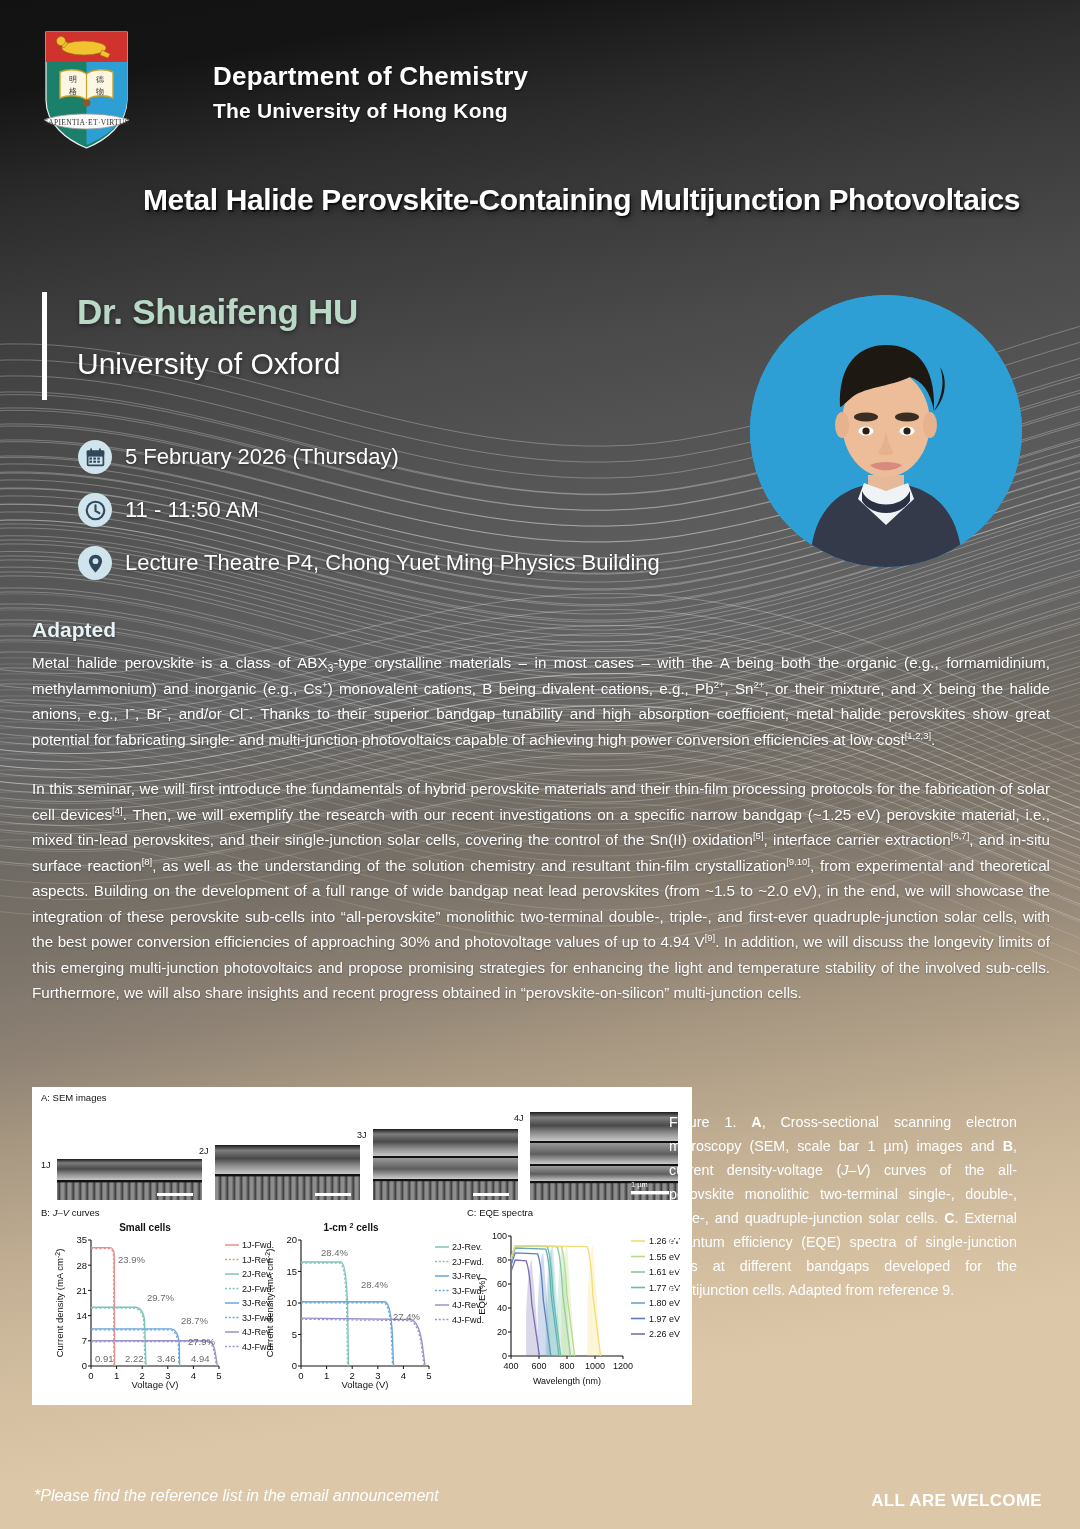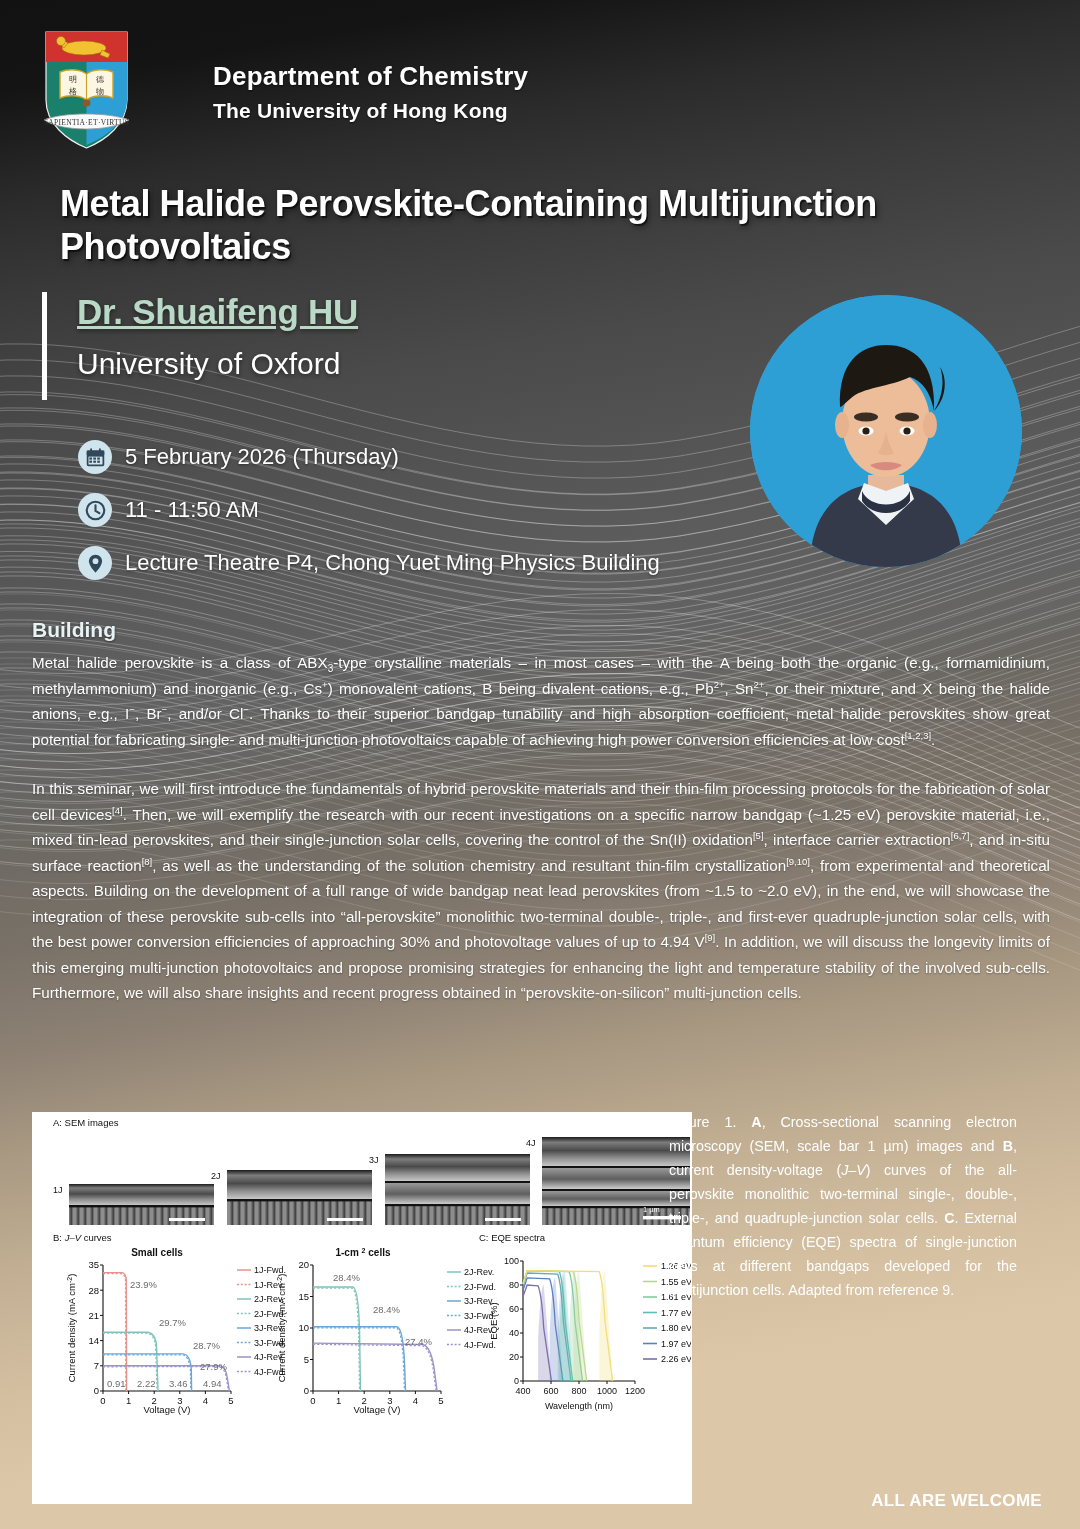--- a/index.html
+++ b/index.html
@@ -36,32 +36,32 @@
     line-height: 1.25; text-shadow: 0 1px 2px rgba(0,0,0,.6);
   }
   .univ {
     color: #ffffff; font-size: 21px; font-weight: bold; letter-spacing: .2px;
     line-height: 1.3; margin-top: 4px; text-shadow: 0 1px 2px rgba(0,0,0,.6);
   }
 
   
   .title {
     position: absolute; top: 182px; left: 60px; width: 960px;
-    text-align: left; color: #ffffff;
-    font-size: 36px; font-weight: bold; line-height: 1.2;
+    text-align: right; color: #ffffff;
+    font-size: 30px; font-weight: bold; line-height: 1.2;
     letter-spacing: -0.4px;
     text-shadow: 1.5px 1.5px 0 rgba(0,0,0,.55), 2px 3px 6px rgba(0,0,0,.5);
   }
 
   
   .speaker-block { position: absolute; top: 292px; left: 42px; display: flex; }
   .accent-bar { width: 5px; height: 108px; background: #ffffff; margin-right: 30px; }
   .speaker-name {
     color: #b9d9c6; font-size: 35px; font-weight: bold; line-height: 1.15;
-    letter-spacing: -0.3px; text-shadow: 0 2px 4px rgba(0,0,0,.45); text-decoration: underline;
+    letter-spacing: -0.3px; text-shadow: 0 2px 4px rgba(0,0,0,.45);
   }
   .speaker-affil {
     color: #ffffff; font-size: 30px; font-weight: normal; line-height: 1.2;
     margin-top: 14px; text-shadow: 0 2px 4px rgba(0,0,0,.45);
   }
 
   .portrait {
     position: absolute; top: 295px; left: 750px;
     width: 272px; height: 272px; border-radius: 50%;
     overflow: hidden; background: #2e9fd4;
@@ -91,25 +91,24 @@
     position: absolute; top: 650px; left: 32px; width: 1018px;
     color: #ffffff; font-size: 15.2px; line-height: 25.5px;
     text-align: justify; text-shadow: 0 1px 2px rgba(0,0,0,.35);
   }
   .abstract-body p { margin-bottom: 24px; }
   .abstract-body sup { font-size: 9.5px; vertical-align: super; line-height: 0; }
   .abstract-body sub { font-size: 10px; vertical-align: sub; line-height: 0; }
 
   
   .figure-box {
-    position: absolute; left: 32px; top: 1112px;
-    width: 660px; height: 392px;
+    position: absolute; left: 32px; top: 1087px;
+    width: 660px; height: 318px;
     background: #ffffff; border: 1px solid #ffffff;
     overflow: hidden;
-    padding-left: 12px;
   }
   .fig-caption {
     position: absolute; left: 669px; top: 1110px; width: 348px;
     color: #ffffff; font-size: 14.3px; line-height: 24px; text-align: justify;
   }
   .fig-caption b { font-weight: bold; }
   .fig-caption i { font-style: italic; }
 
   
   .footer-note {
@@ -271,21 +270,21 @@
       <div class="detail-icon">
         <svg width="21" height="21" viewBox="0 0 24 24">
           <path d="M12,2 C7.8,2 4.5,5.3 4.5,9.5 C4.5,15 12,22.5 12,22.5 C12,22.5 19.5,15 19.5,9.5 C19.5,5.3 16.2,2 12,2 Z" fill="#31475a"></path>
           <circle cx="12" cy="9.4" r="3.3" fill="#cfe4ec"></circle>
         </svg>
       </div>
       <div class="detail-text">Lecture Theatre P4, Chong Yuet Ming Physics Building</div>
     </div>
   </div>
 
-  <div class="abstract-head">Building</div>
+  <div class="abstract-head">Adapted</div>
   <div class="abstract-body">
     <p><span>Metal halide perovskite is a class of ABX</span><sub>3</sub><span>-type crystalline materials – in most cases – with the A being both the organic (e.g., formamidinium, methylammonium) and inorganic (e.g., Cs</span><sup>+</sup><span>) monovalent cations, B being divalent cations, e.g., Pb</span><sup>2+</sup><span>, Sn</span><sup>2+</sup><span>, or their mixture, and X being the halide anions, e.g., I</span><sup>−</sup><span>, Br</span><sup>−</sup><span>, and/or Cl</span><sup>−</sup><span>. Thanks to their superior bandgap tunability and high absorption coefficient, metal halide perovskites show great potential for fabricating single- and multi-junction photovoltaics capable of achieving high power conversion efficiencies at low cost</span><sup>[1,2,3]</sup><span>.</span></p>
     <p><span>In this seminar, we will first introduce the fundamentals of hybrid perovskite materials and their thin-film processing protocols for the fabrication of solar cell devices</span><sup>[4]</sup><span>. Then, we will exemplify the research with our recent investigations on a specific narrow bandgap (~1.25 eV) perovskite material, i.e., mixed tin-lead perovskites, and their single-junction solar cells, covering the control of the Sn(II) oxidation</span><sup>[5]</sup><span>, interface carrier extraction</span><sup>[6,7]</sup><span>, and in-situ surface reaction</span><sup>[8]</sup><span>, as well as the understanding of the solution chemistry and resultant thin-film crystallization</span><sup>[9,10]</sup><span>, from experimental and theoretical aspects. Building on the development of a full range of wide bandgap neat lead perovskites (from ~1.5 to ~2.0 eV), in the end, we will showcase the integration of these perovskite sub-cells into “all-perovskite” monolithic two-terminal double-, triple-, and first-ever quadruple-junction solar cells, with the best power conversion efficiencies of approaching 30% and photovoltage values of up to 4.94 V</span><sup>[9]</sup><span>. In addition, we will discuss the longevity limits of this emerging multi-junction photovoltaics and propose promising strategies for enhancing the light and temperature stability of the involved sub-cells. Furthermore, we will also share insights and recent progress obtained in “perovskite-on-silicon” multi-junction cells.</span></p>
   </div>
 
   <div class="figure-box">
     <svg width="658" height="316" viewBox="0 0 658 316">
       <rect width="658" height="316" fill="#ffffff"></rect>
 
       <text x="8" y="13" font-family="'Liberation Sans', sans-serif" font-size="9.5" fill="#111" id="t-panelA">A: SEM images</text>

